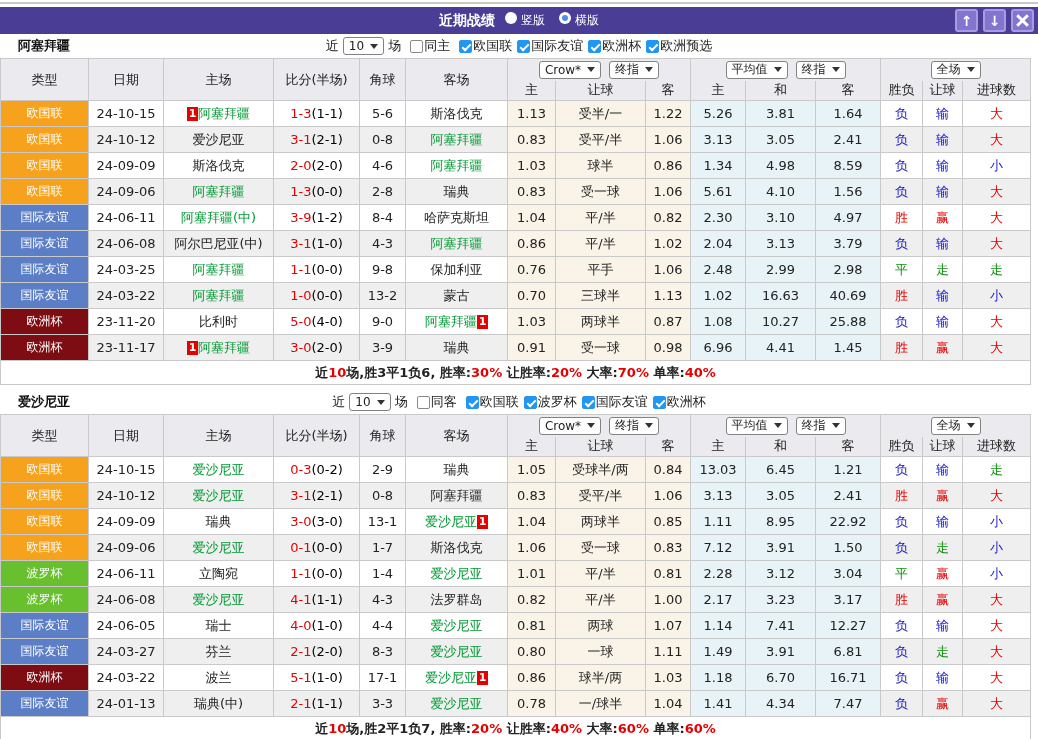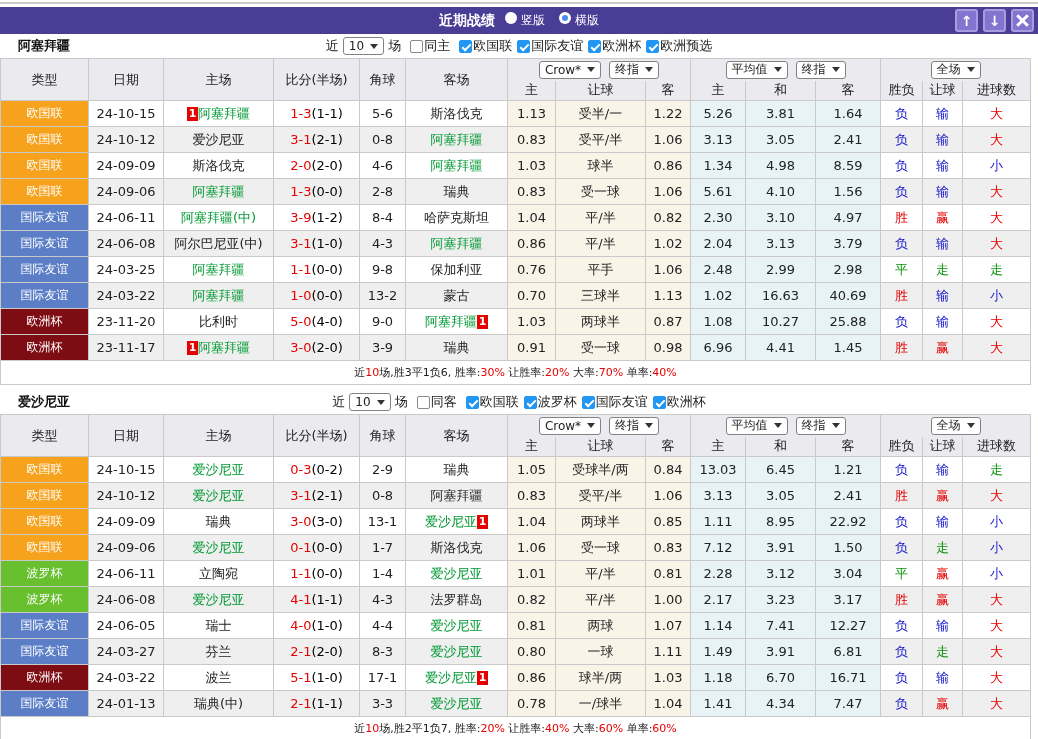--- a/index.html
+++ b/index.html
@@ -76,21 +76,21 @@
   td.avgc  { background:#e8f3f8 !important;margin-top:32px; }
   .team-green { color:#009933; }
   .sred { color:#e60000; }
   .shalf { color:#000000; }
   .badge1 {
     display:inline-block; background:#e60000; color:#fff; font-weight:bold;
     font-size:11px; line-height:14px; width:11px; text-align:center; vertical-align:1px;
   }
   td.res { font-size:13px; }
   .r-red { color:#e60000; } .r-blue { color:#1515cc; } .r-green { color:#079007; }
-  tfoot td { height:24px; background:#fff; text-align:center; font-size:11px; }
+  tfoot td { height:24px; background:#fff; text-align:center; font-size:13px;font-weight:bold; }
   tfoot .red { color:#e60000; }
   .secgap { height:5px; background:#fff; }
 </style>
 </head>
 <body>
 
 <div class="topstrip"></div>
 <div class="topline"></div>
 <div class="topgap"></div>
 

